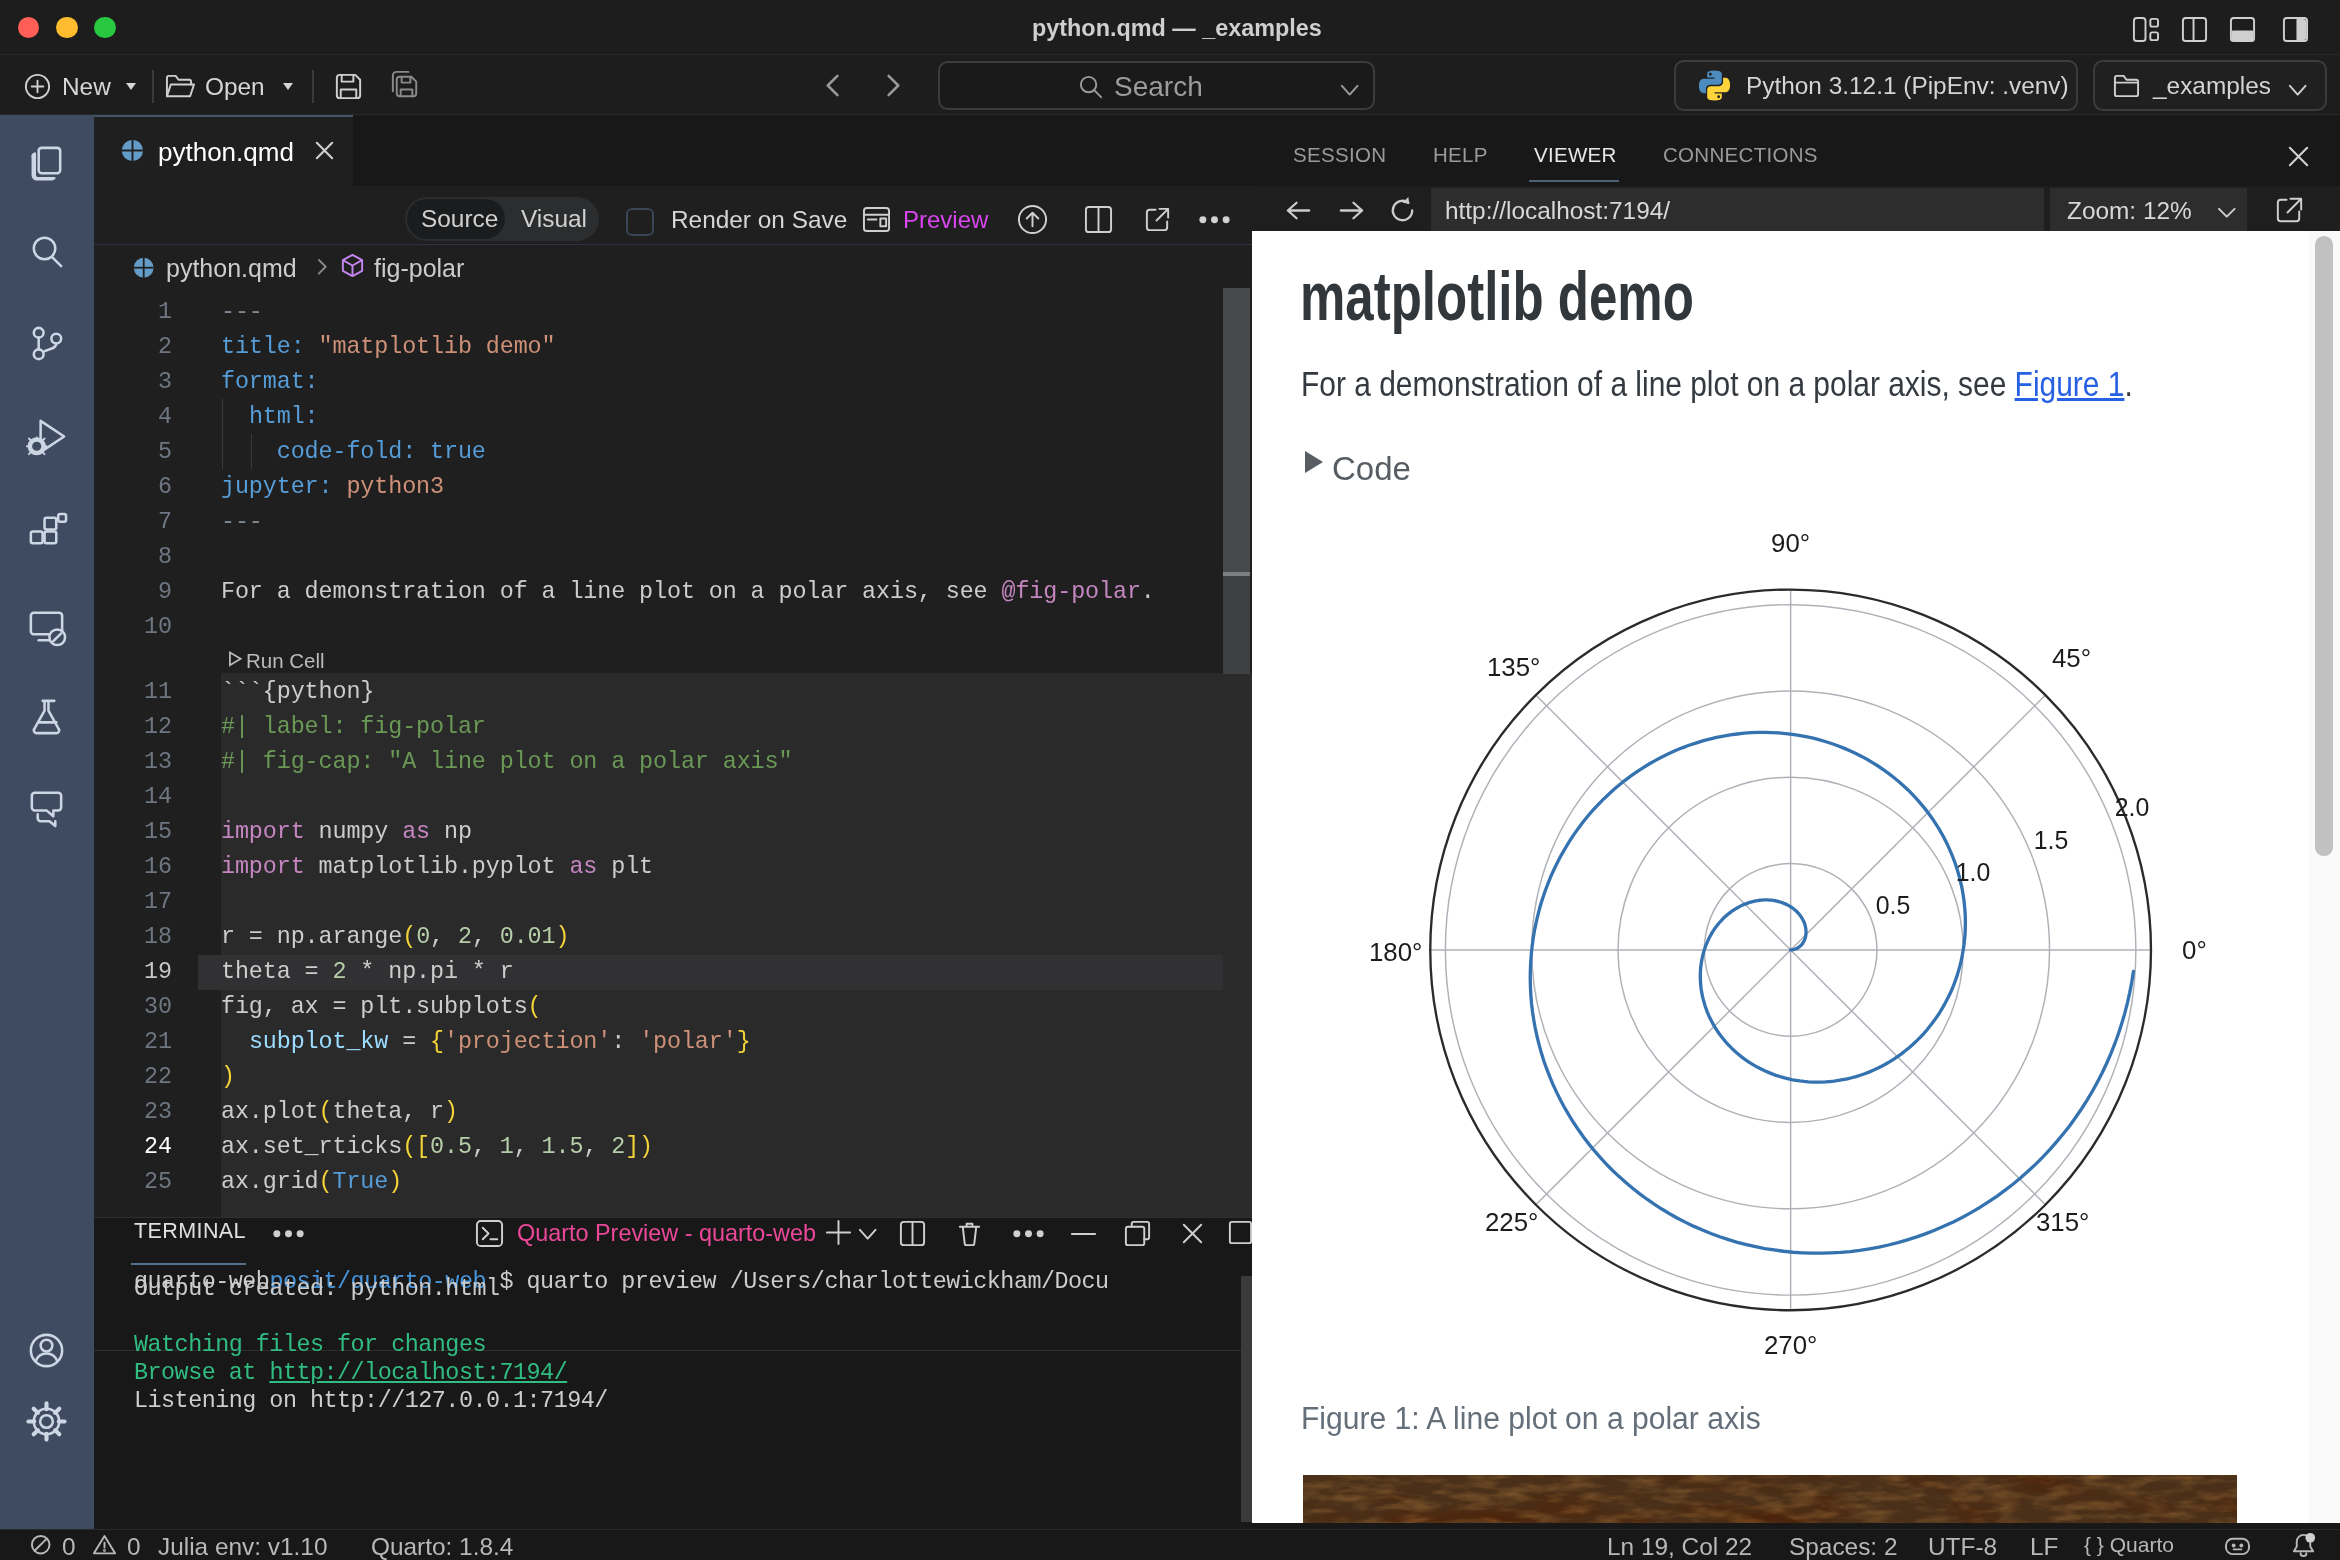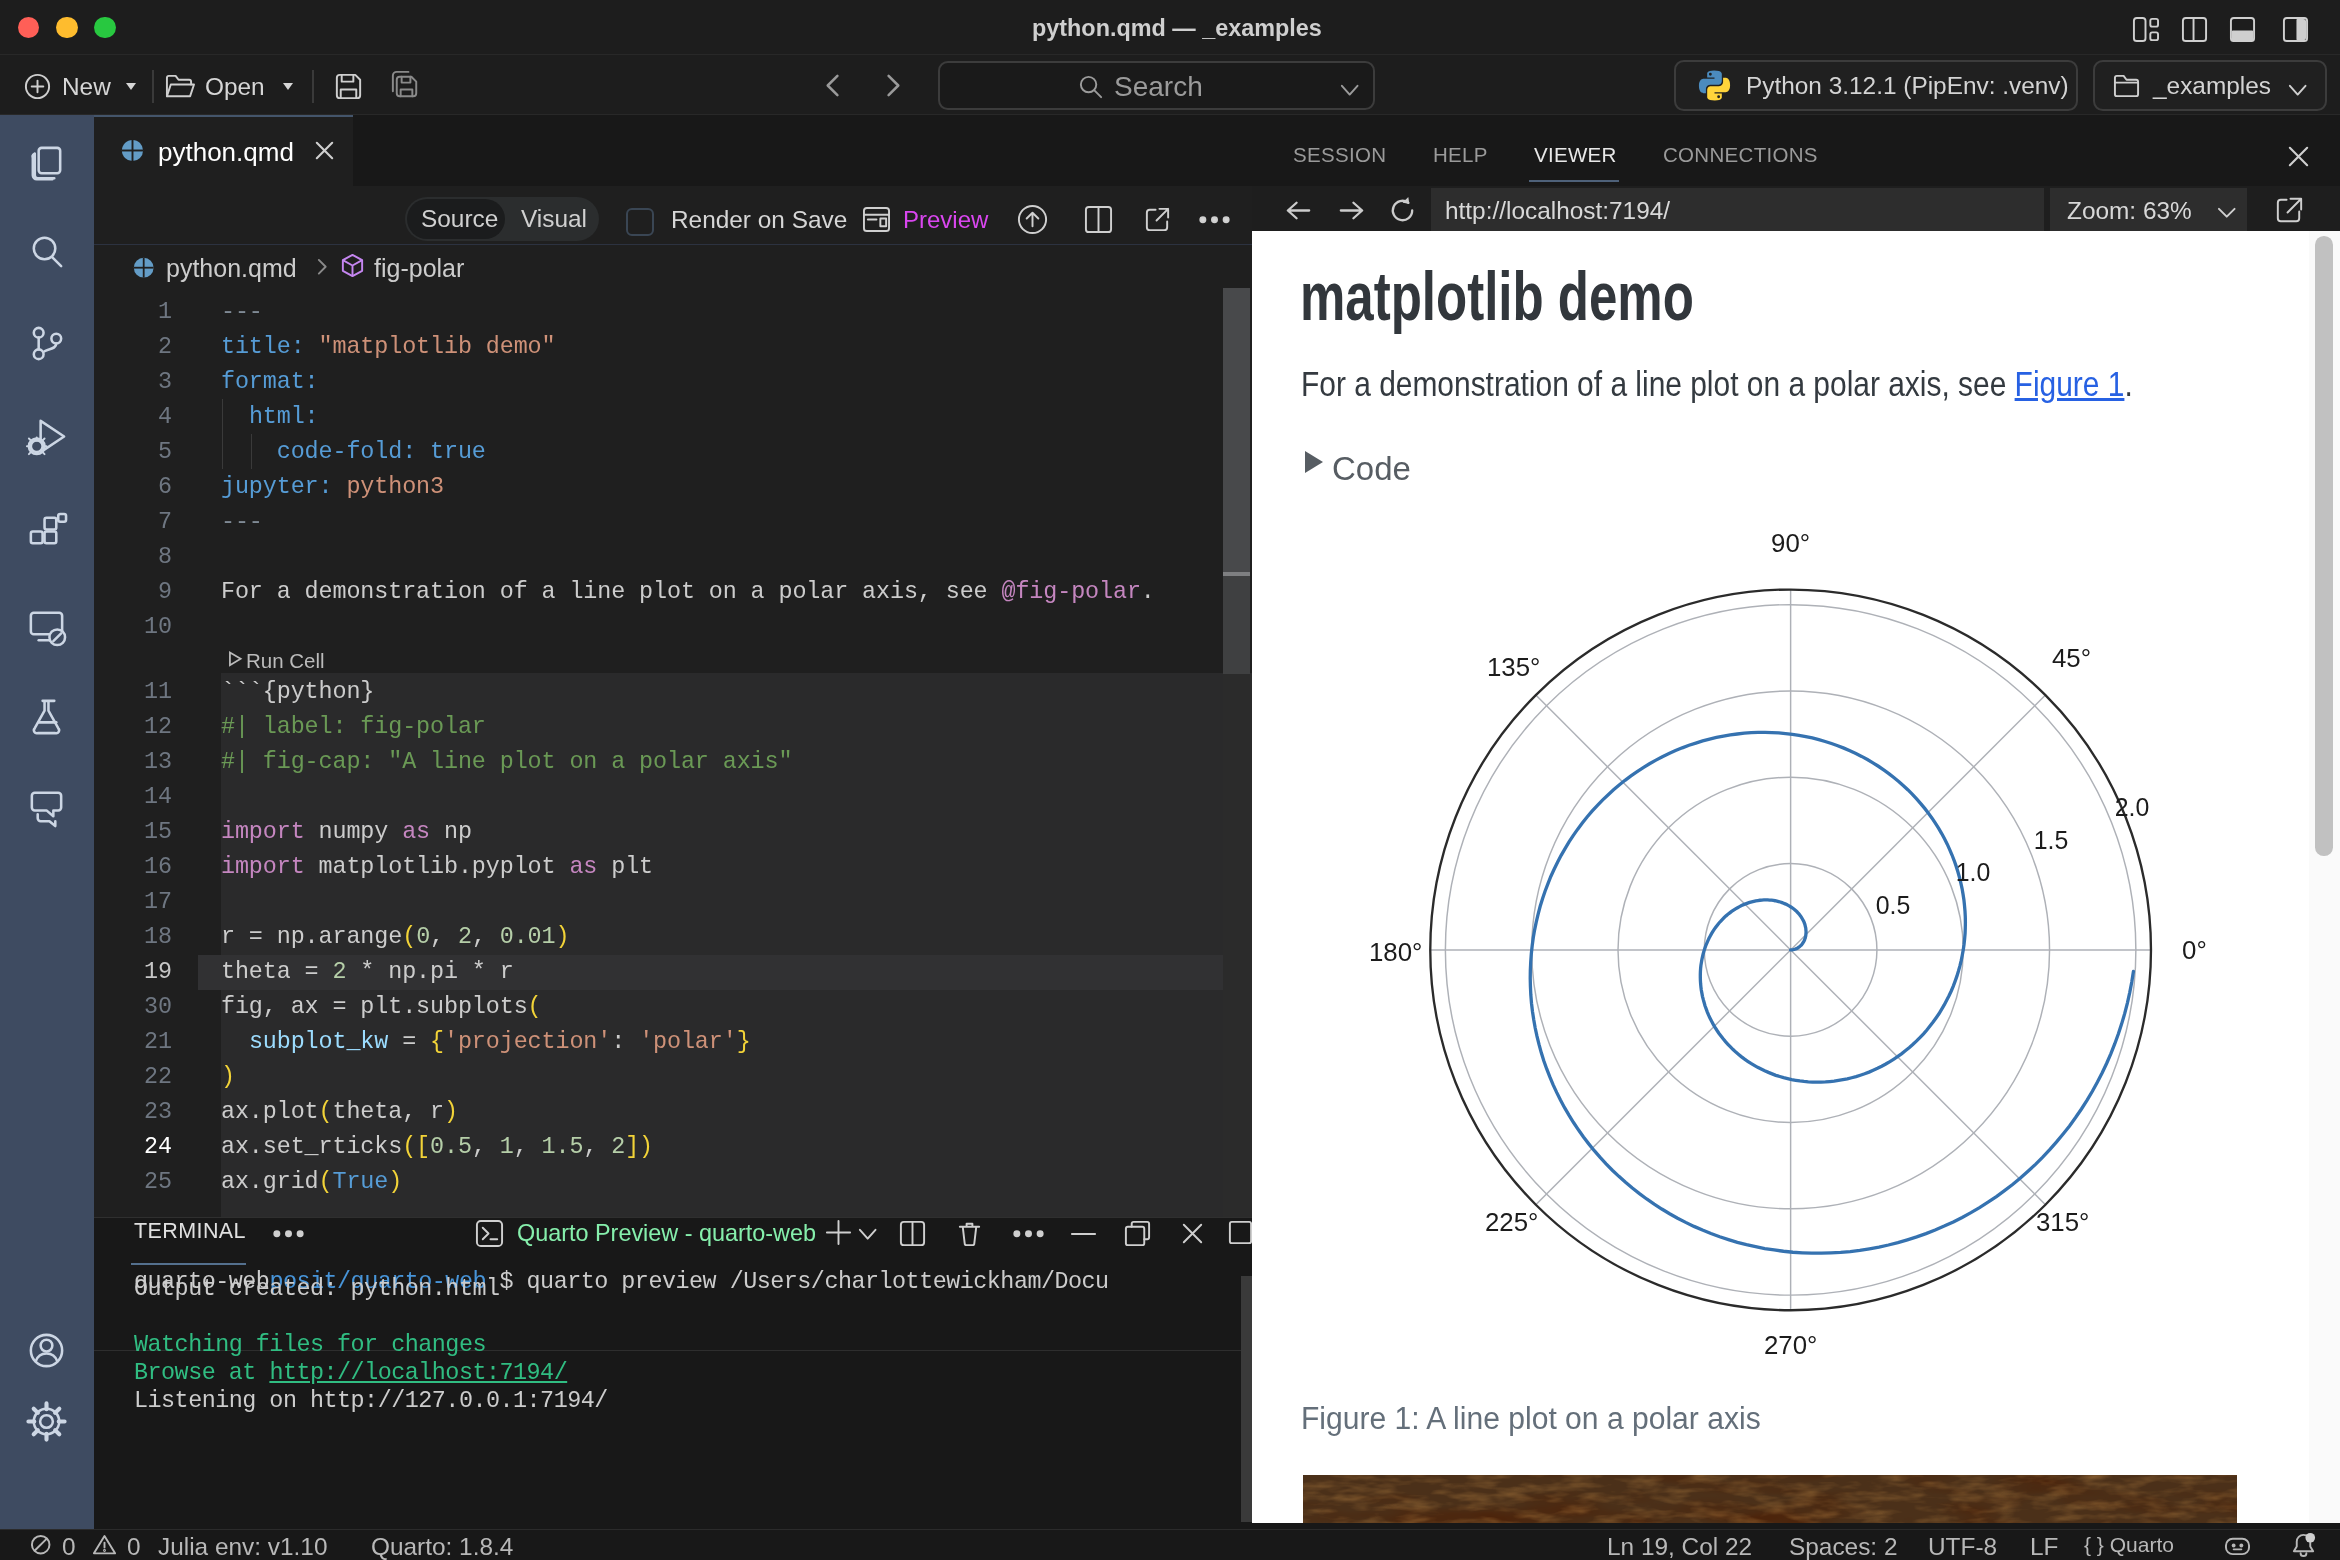--- a/index.html
+++ b/index.html
@@ -281,21 +281,21 @@
 <div class="abs" style="left:131px;top:1263px;width:115px;height:2px;background:#54708e"></div>
 <svg style="position:absolute;left:272px;top:1225px;" width="33" height="17.6" viewBox="0 0 34 18" fill="none" stroke="#cfcfcf" stroke-width="2" stroke-linecap="round" stroke-linejoin="round">
     <circle cx="5" cy="9" r="2.6" fill="#cfcfcf"></circle>
     <circle cx="17" cy="9" r="2.6" fill="#cfcfcf"></circle>
     <circle cx="29" cy="9" r="2.6" fill="#cfcfcf"></circle>
   </svg>
 <svg style="position:absolute;left:475px;top:1219px;" width="29" height="29" viewBox="0 0 30 30" fill="none" stroke="#cfcfcf" stroke-width="2" stroke-linecap="round" stroke-linejoin="round">
     <rect x="2" y="2" width="26" height="26" rx="4"></rect>
     <path d="M8 9l6 6-6 6M16 21h7"></path>
   </svg>
-<div class="abs" style="left:517px;top:1220px;font-size:23.4px;color:#86efac">Quarto Preview - quarto-web</div>
+<div class="abs" style="left:517px;top:1220px;font-size:23.4px;color:#ec4899">Quarto Preview - quarto-web</div>
 <svg style="position:absolute;left:824px;top:1218px;" width="29" height="29" viewBox="0 0 30 30" fill="none" stroke="#cfcfcf" stroke-width="2" stroke-linecap="round" stroke-linejoin="round">
     <line x1="15" y1="3" x2="15" y2="27"></line>
     <line x1="3" y1="15" x2="27" y2="15"></line>
   </svg>
 <svg style="position:absolute;left:856px;top:1224px;" width="23.4" height="19.5" viewBox="0 0 24 20" fill="none" stroke="#cfcfcf" stroke-width="2" stroke-linecap="round" stroke-linejoin="round">
     <path d="M4 6 L12 15 L20 6"></path>
   </svg>
 <svg style="position:absolute;left:898px;top:1219px;" width="29" height="29" viewBox="0 0 30 30" fill="none" stroke="#cfcfcf" stroke-width="2" stroke-linecap="round" stroke-linejoin="round">
     <rect x="3" y="3" width="24" height="24" rx="3"></rect>
     <line x1="15" y1="3" x2="15" y2="27"></line>
@@ -341,21 +341,21 @@
 <svg style="position:absolute;left:1336px;top:195px;" width="31" height="31" viewBox="0 0 32 32" fill="none" stroke="#cfcfcf" stroke-width="2" stroke-linecap="round" stroke-linejoin="round">
     <path d="M5 16h21M18 8l9 8-9 8" stroke="#cccccc" stroke-width="2.4"></path>
   </svg>
 <svg style="position:absolute;left:1387px;top:195px;" width="31" height="31" viewBox="0 0 32 32" fill="none" stroke="#cfcfcf" stroke-width="2" stroke-linecap="round" stroke-linejoin="round">
     <path d="M26 16a10 10 0 1 1-4-8" stroke="#cccccc" stroke-width="2.4"></path>
     <path d="M22 2l1 7-7-1" fill="#cccccc" stroke="none"></path>
   </svg>
 <div class="abs" style="left:1431px;top:188px;width:613px;height:44px;background:#2d2d2d"></div>
 <div class="abs" style="left:1445px;top:197px;font-size:24.4px;color:#d8d8d8">http://localhost:7194/</div>
 <div class="abs" style="left:2050px;top:188px;width:197px;height:44px;background:#2d2d2d"></div>
-<div class="abs" style="left:2067px;top:197px;font-size:24.4px;color:#d8d8d8">Zoom: 63%</div>
+<div class="abs" style="left:2067px;top:197px;font-size:24.4px;color:#d8d8d8">Zoom: 12%</div>
 <svg style="position:absolute;left:2216px;top:202px;" width="21.5" height="21.5" viewBox="0 0 22 22" fill="none" stroke="#cfcfcf" stroke-width="2" stroke-linecap="round" stroke-linejoin="round">
     <path d="M3 7 L11 15 L19 7"></path>
   </svg>
 <svg style="position:absolute;left:2272px;top:193px;" width="35" height="35" viewBox="0 0 36 36" fill="none" stroke="#cfcfcf" stroke-width="2" stroke-linecap="round" stroke-linejoin="round">
     <path d="M15 7H9a3 3 0 0 0-3 3v16a3 3 0 0 0 3 3h16a3 3 0 0 0 3-3v-7"></path>
     <path d="M19 6h11v11M29 7L16 20"></path>
   </svg>
 <div class="abs" style="left:1252px;top:231px;width:1088px;height:1292px;background:#ffffff"></div>
 <div class="abs" style="left:1300px;top:257px;font-size:68px;font-weight:700;color:#32373c;transform:scaleX(.75);transform-origin:0 0">matplotlib demo</div>
 <div class="abs" style="left:1301px;top:364px;font-size:35px;color:#343a40;transform:scaleX(.855);transform-origin:0 0">For a demonstration of a line plot on a polar axis, see <span style="color:#2761e3;text-decoration:underline">Figure 1</span>.</div>

